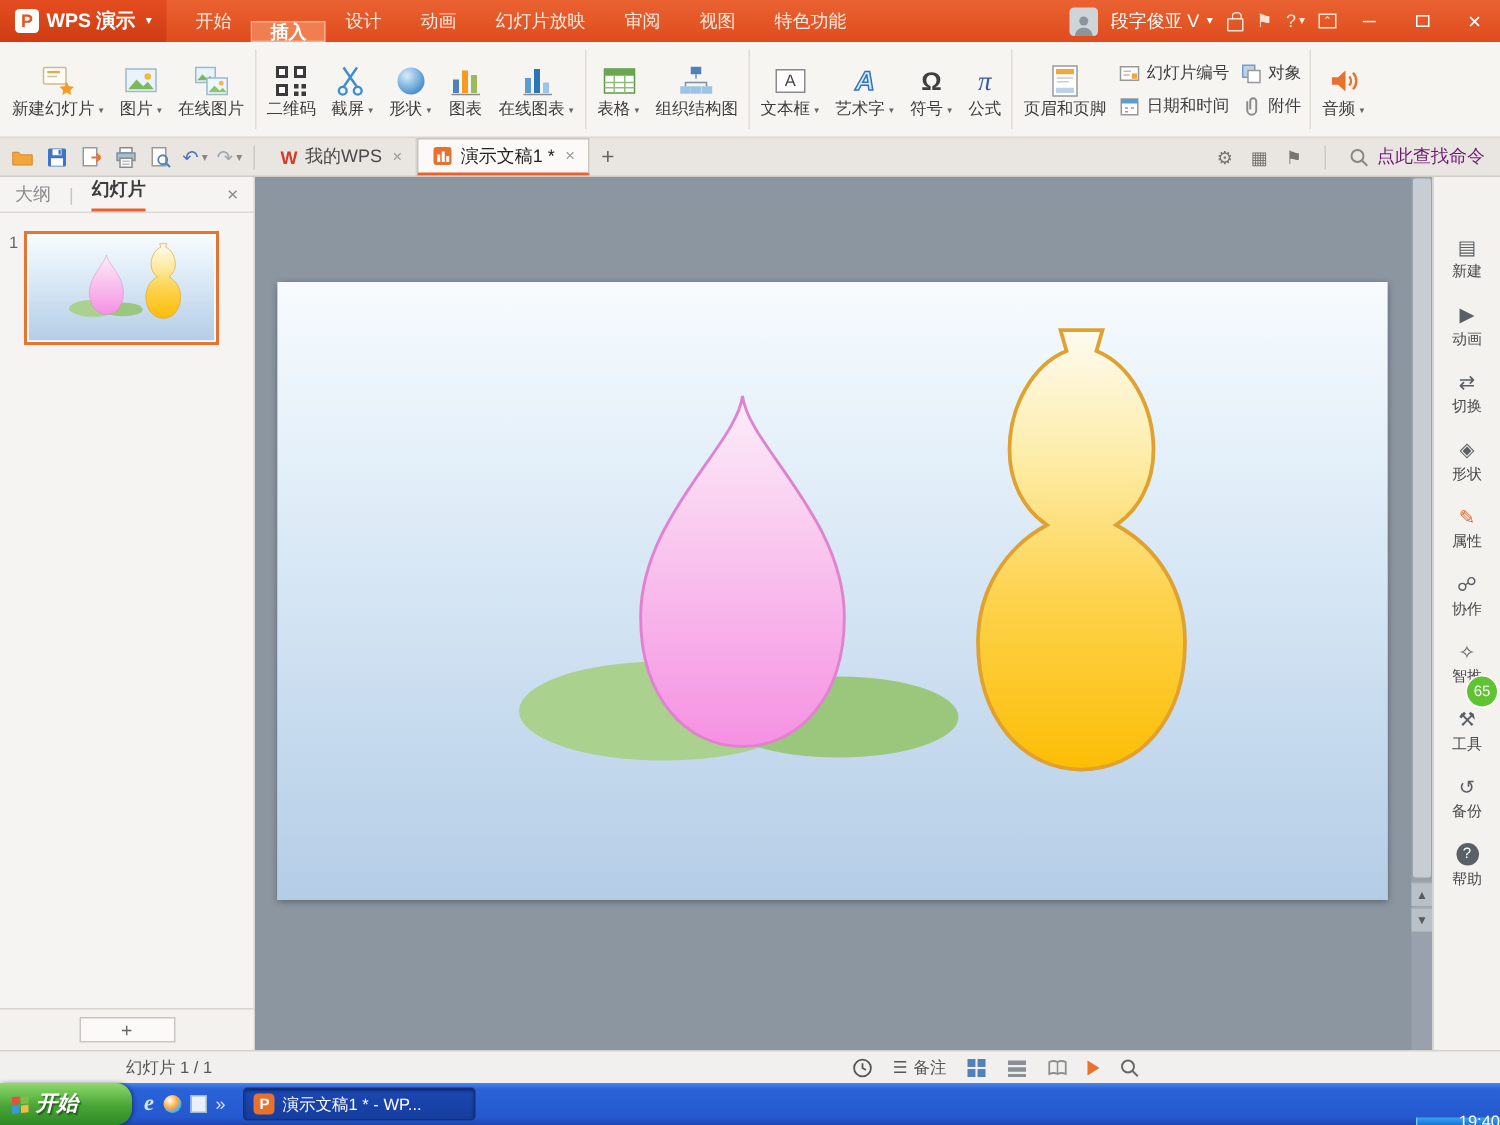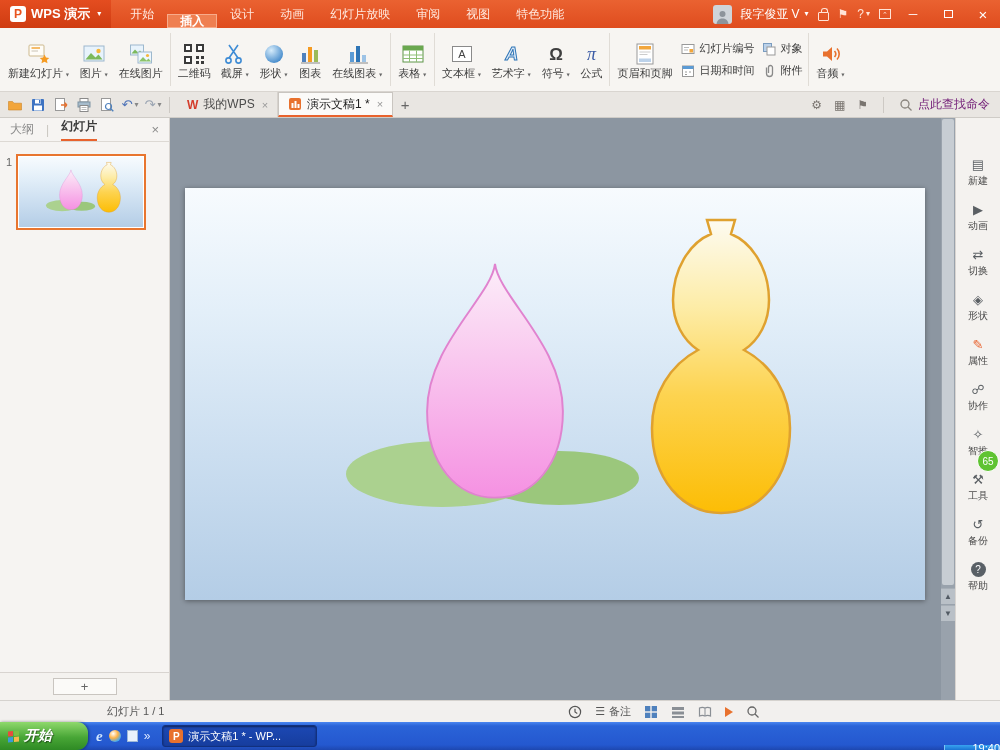--- a/index.html
+++ b/index.html
@@ -84,21 +84,21 @@
   .sidebar{width:45px;background:#f4f2ef;border-left:1px solid #d8d4d0;position:relative;padding-top:34px;}
   .sb-item{height:45px;display:flex;flex-direction:column;align-items:center;gap:2px;padding-top:5px;}
   .sb-ic{height:15px;line-height:15px;font-size:13px;color:#5a5f63;}
   .sb-ic.orange{color:#e8622d;}
   .sb-ic.round{width:15px;height:15px;line-height:15px;border-radius:50%;background:#596066;color:#fff;font-size:10px;text-align:center;}
   .sb-lb{font-size:10px;color:#4a4a4a;}
   .sb-badge{position:absolute;top:332px;right:1px;width:22px;height:22px;border-radius:50%;background:#5fc332;color:#fff;font-size:10px;display:flex;align-items:center;justify-content:center;border:1px solid #fff;}
 
   
   .statusbar{height:22px;background:#f2f0ee;border-top:1px solid #d5d2ce;display:flex;align-items:center;font-size:11px;color:#555;}
-  .st-counter{margin-left:107px;}
+  .st-counter{margin-left:84px;}
   .st-icons{margin-left:auto;margin-right:240px;display:flex;align-items:center;gap:13px;}
   .st-notes{display:flex;align-items:center;gap:4px;}
   .play-tri{width:0;height:0;border-left:8px solid #e8712e;border-top:5px solid transparent;border-bottom:5px solid transparent;}
 
   
   .taskbar{height:28px;background:linear-gradient(180deg,#4a86f0 0%,#2a63d8 14%,#2458cf 82%,#1d47b0 100%);display:flex;align-items:stretch;color:#fff;}
   .start-btn{width:88px;display:flex;align-items:center;gap:5px;padding-left:8px;border-radius:0 11px 11px 0;
              background:linear-gradient(180deg,#8fd96c 0%,#48a636 55%,#2e8a24 100%);box-shadow:1px 0 3px rgba(0,0,0,.4);
              font-weight:bold;font-style:italic;font-size:14px;text-shadow:1px 1px 1px rgba(0,0,0,.45);}
   .winflag{display:grid;grid-template-columns:5px 5px;grid-template-rows:5px 5px;gap:1px;transform:skewY(-6deg);}
@@ -357,20 +357,34 @@
             <rect x="2" y="4" width="20" height="16" fill="#fff" stroke="#5f9648"></rect>
             <rect x="2" y="4" width="20" height="4.5" fill="#6aa84f"></rect>
             <path d="M2 13h20M2 16.5h20M8.5 8.5V20M15.5 8.5V20" stroke="#8fbf76"></path>
           </svg>
         </span>
       <span class="rlbl">
           <span>表格</span>
           <span class="da">▾</span>
         </span>
     </div>
+    <div class="rbtn">
+      <span class="ric">
+          <svg class="i24" viewBox="0 0 24 24">
+            <path d="M12 7.5v3M5 15.5v-2.5h14v2.5" stroke="#7a8ea6" fill="none"></path>
+            <rect x="8.5" y="2.5" width="7" height="5" fill="#4f81bd"></rect>
+            <rect x="1.5" y="15.5" width="7" height="5" fill="#9dc3e6"></rect>
+            <rect x="8.5" y="15.5" width="7" height="5" fill="#9dc3e6"></rect>
+            <rect x="15.8" y="15.5" width="7" height="5" fill="#9dc3e6"></rect>
+          </svg>
+        </span>
+      <span class="rlbl">
+          <span>组织结构图</span>
+        </span>
+    </div>
 
     <div class="rsep"></div>
 
     <div class="rbtn">
       <span class="ric">
           <span class="tb-box">
             <span>A</span>
           </span>
         </span>
       <span class="rlbl">

